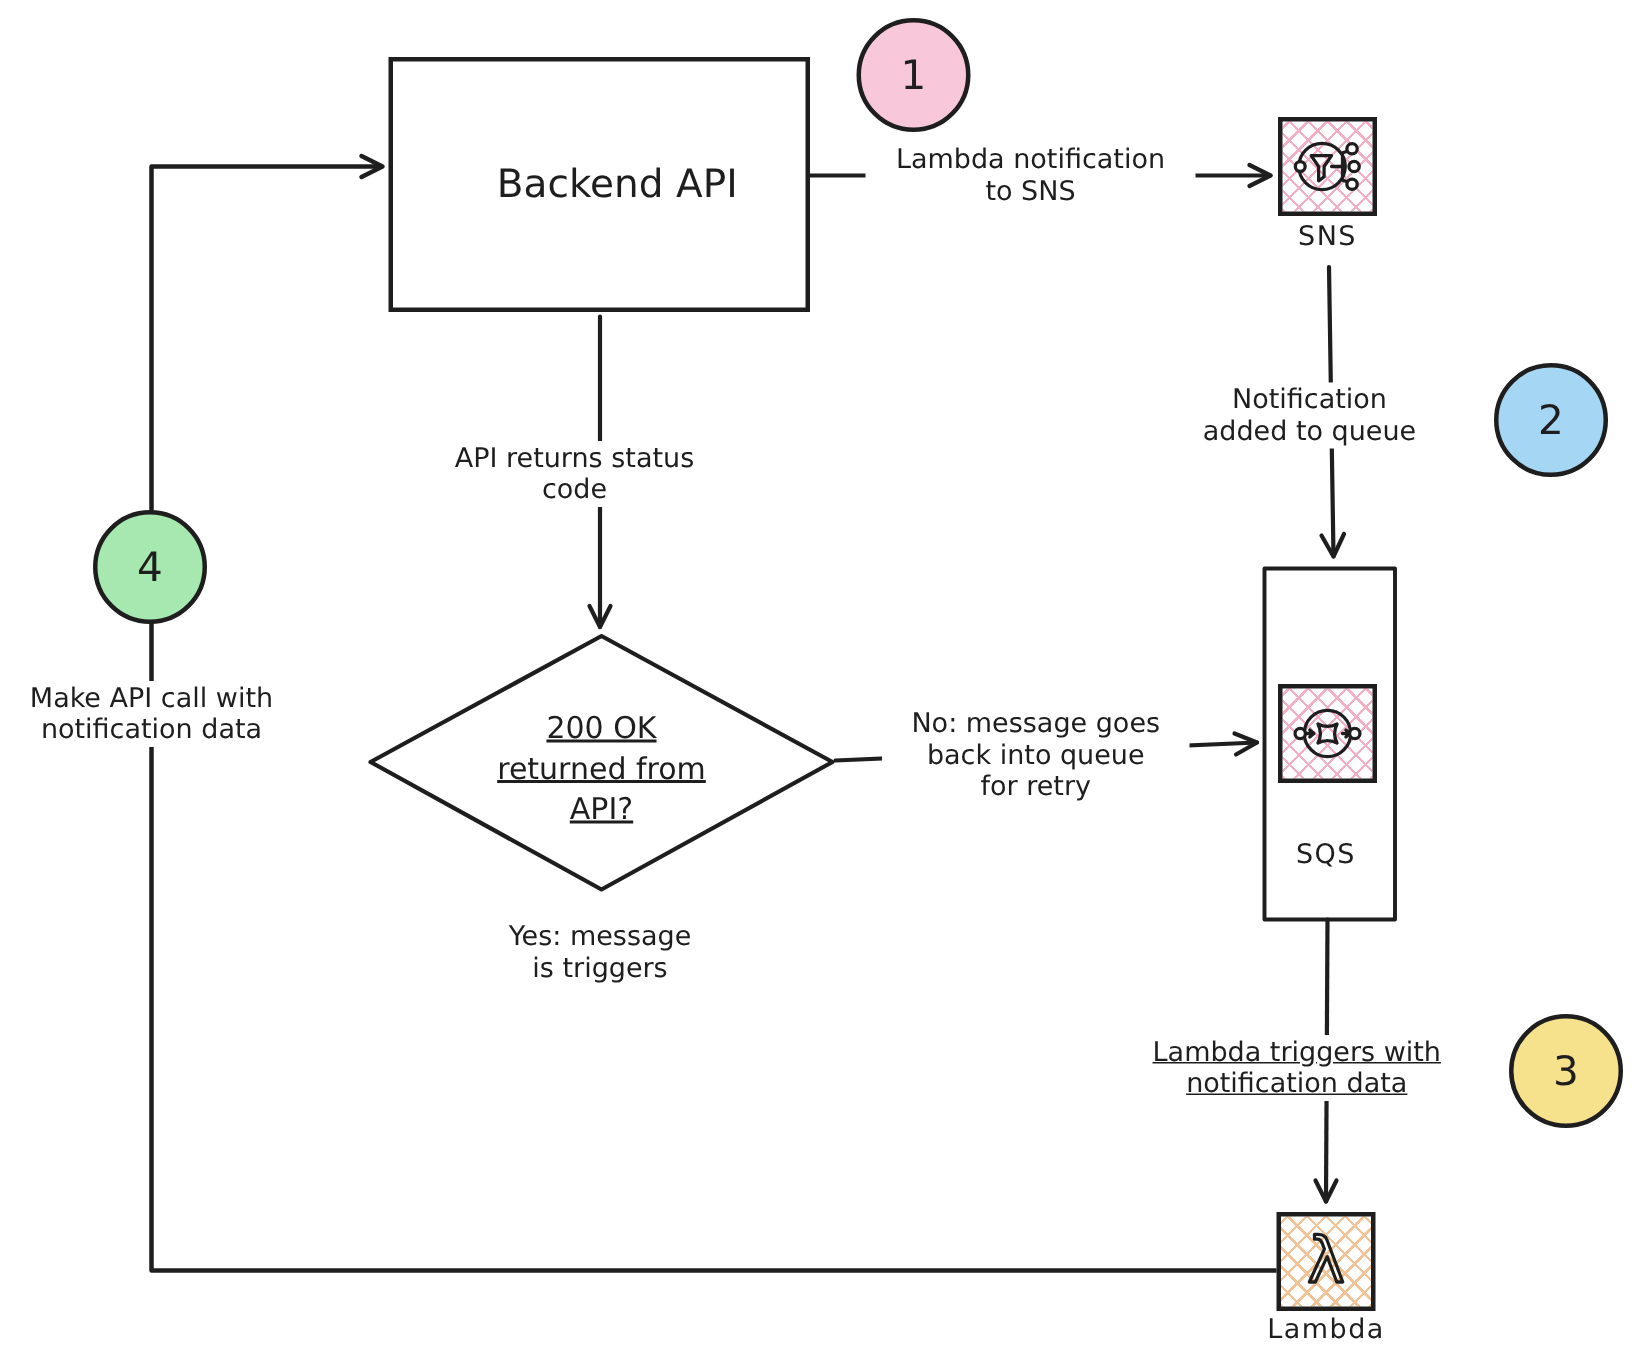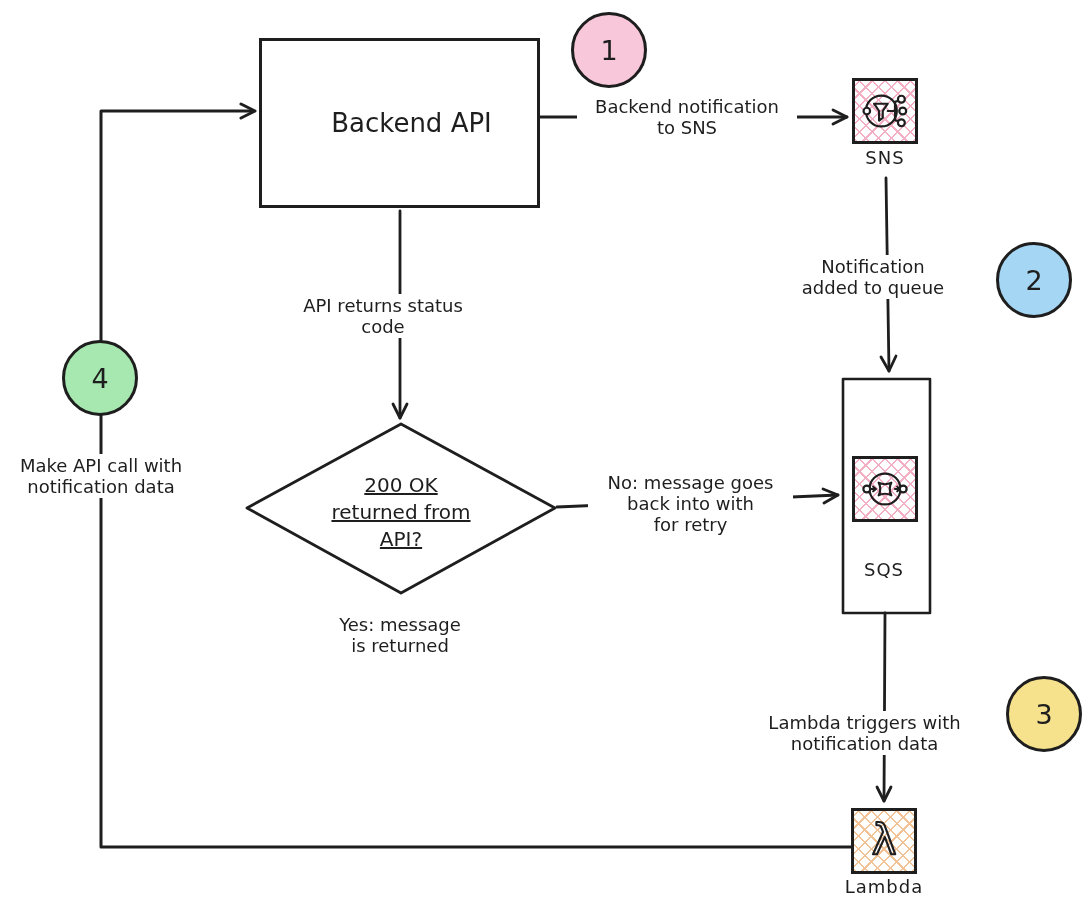--- a/index.html
+++ b/index.html
@@ -155,46 +155,46 @@
   <div class="caption" style="left:844px;top:523px;width:80px;margin-top:36px;">SQS</div>
 
   <div class="tile hatch-orange" style="left:851px;top:808px;">
     <svg viewBox="0 0 66 66">
       <text x="33" y="48" text-anchor="middle" font-family="DejaVu Sans, sans-serif" font-size="46" fill="#ffffff" stroke="#1e1e1e" stroke-width="2.4">λ</text>
     </svg>
   </div>
   <div class="caption" style="left:824px;top:876px;width:120px;">Lambda</div>
 
   <div class="lbl" style="left:577px;top:95px;width:220px;">
-    <div>Backend notification</div>
+    <div>Lambda notification</div>
     <div>to SNS</div>
   </div>
 
   <div class="lbl" style="left:278px;top:294px;width:210px;">
     <div>API returns status</div>
     <div>code</div>
   </div>
 
   <div class="lbl" style="left:779px;top:255px;width:188px;">
     <div>Notification</div>
     <div>added to queue</div>
   </div>
 
   <div class="lbl" style="left:588px;top:471px;width:205px;">
     <div>No: message goes</div>
-    <div>back into with</div>
+    <div>back into queue</div>
     <div>for retry</div>
   </div>
 
   <div class="lbl nobg" style="left:312px;top:613px;width:176px;">
     <div>Yes: message</div>
-    <div>is returned</div>
-  </div>
-
-  <div class="lbl" style="left:752px;top:711px;width:225px;">
+    <div>is triggers</div>
+  </div>
+
+  <div class="lbl" style="left:752px;top:690px;width:225px;text-decoration:underline;">
     <div>Lambda triggers with</div>
     <div>notification data</div>
   </div>
 
   <div class="lbl" style="left:3px;top:454px;width:196px;">
     <div>Make API call with</div>
     <div>notification data</div>
   </div>
 
   <div class="step" style="left: 571px; top: 12px; background-color: rgb(248, 200, 218);">

